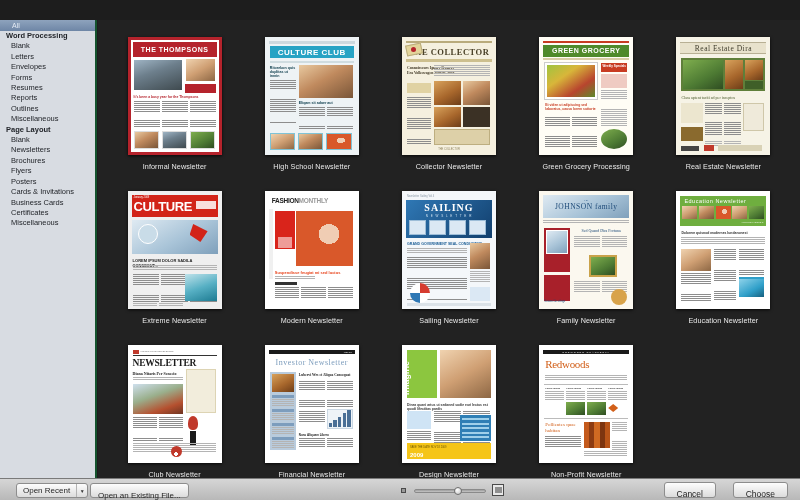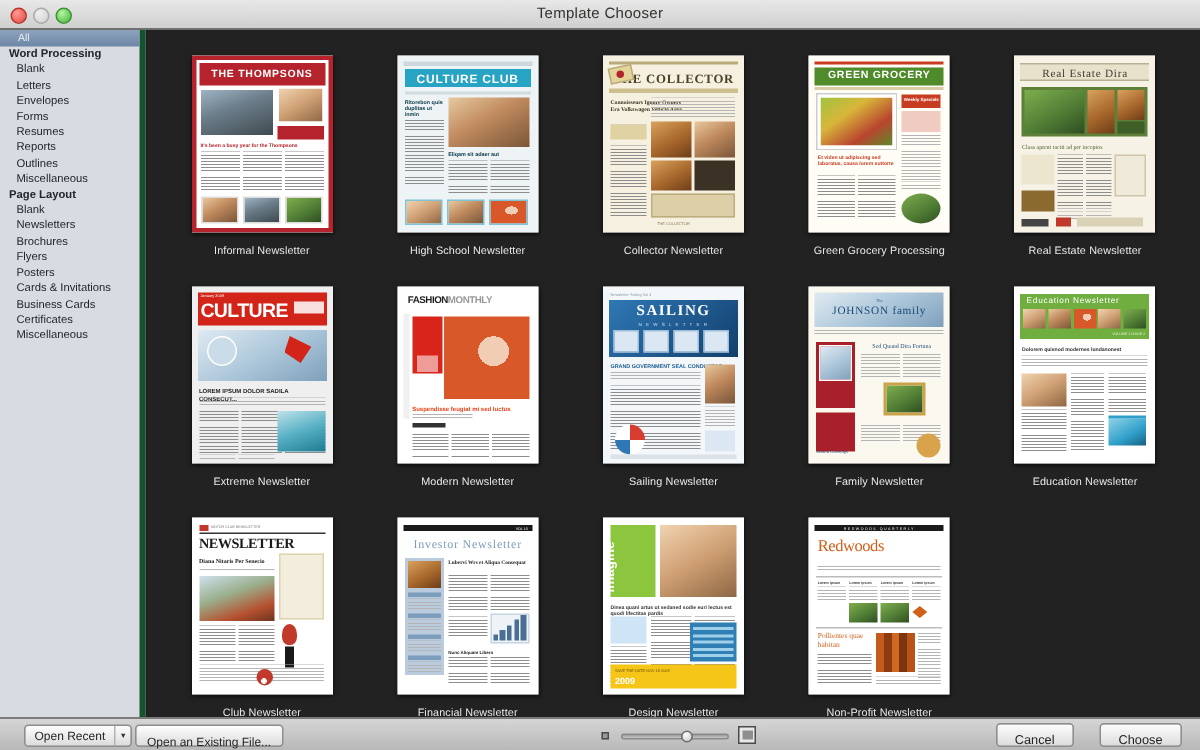--- a/index.html
+++ b/index.html
@@ -24,21 +24,21 @@
   .tl.yellow { background:radial-gradient(circle at 35% 30%,#efefef,#cfcfcf); border:1px solid #aaa; }
   .tl.green  { background:radial-gradient(circle at 35% 30%,#b5f5a0,#45b53a); border:1px solid #3c9433; }
   .title {
     width:100%; text-align:center; font-size:10px; color:#32322f;
     font-weight:normal; letter-spacing:0.2px;
   }
 
   
   .sidebar {
     position:absolute; left:0; top:20px; width:97px; height:458px;
-    background:#d8dce2; border-right:4px solid #14532d;
+    background:#d8dce2; border-right:2px solid #14532d;
     padding-top:0; overflow:hidden;
   }
   .side-all {
     height:11px; background:linear-gradient(to bottom,#8ea3bd,#6e86a6);
     font-size:7px; color:#e6ecf5; padding-left:12px; line-height:11px;
   }
   .side-item { font-size:7.5px; color:#22252a; line-height:10.4px; padding-left:11px; white-space:nowrap; }
   .side-item.group { font-weight:bold; padding-left:6px; }
 
   
@@ -81,28 +81,20 @@
   .ph-wood    { background:linear-gradient(150deg,#d8a25c 0%,#a8672c 55%,#6d3d18 100%); }
   .ph-redwood { background:linear-gradient(to right,#c45a1c 0 20%,#8d3c12 20% 40%,#d06a22 40% 60%,#7d3510 60% 80%,#b85418 80% 100%); }
   .ph-face    { background:radial-gradient(ellipse at 58% 42%,#f0cdb4 0 22%,#d9582a 22% 100%); }
   .ph-pool    { background:linear-gradient(150deg,#8fd3ea 0%,#2f9fc9 60%,#17607f 100%); }
 </style>
 </head>
 <body>
 
 <div class="window">
 
-  <div class="titlebar">
-    <div class="traffic">
-      <div class="tl red"></div>
-      <div class="tl yellow"></div>
-      <div class="tl green"></div>
-    </div>
-    <div class="title">Template Chooser</div>
-  </div>
 
   <div class="sidebar">
     <div class="side-all">All</div>
     <div id="sidebar-list">
         <div class="side-item group">Word Processing</div>
         <div class="side-item">Blank</div>
         <div class="side-item">Letters</div>
         <div class="side-item">Envelopes</div>
         <div class="side-item">Forms</div>
         <div class="side-item">Resumes</div>

